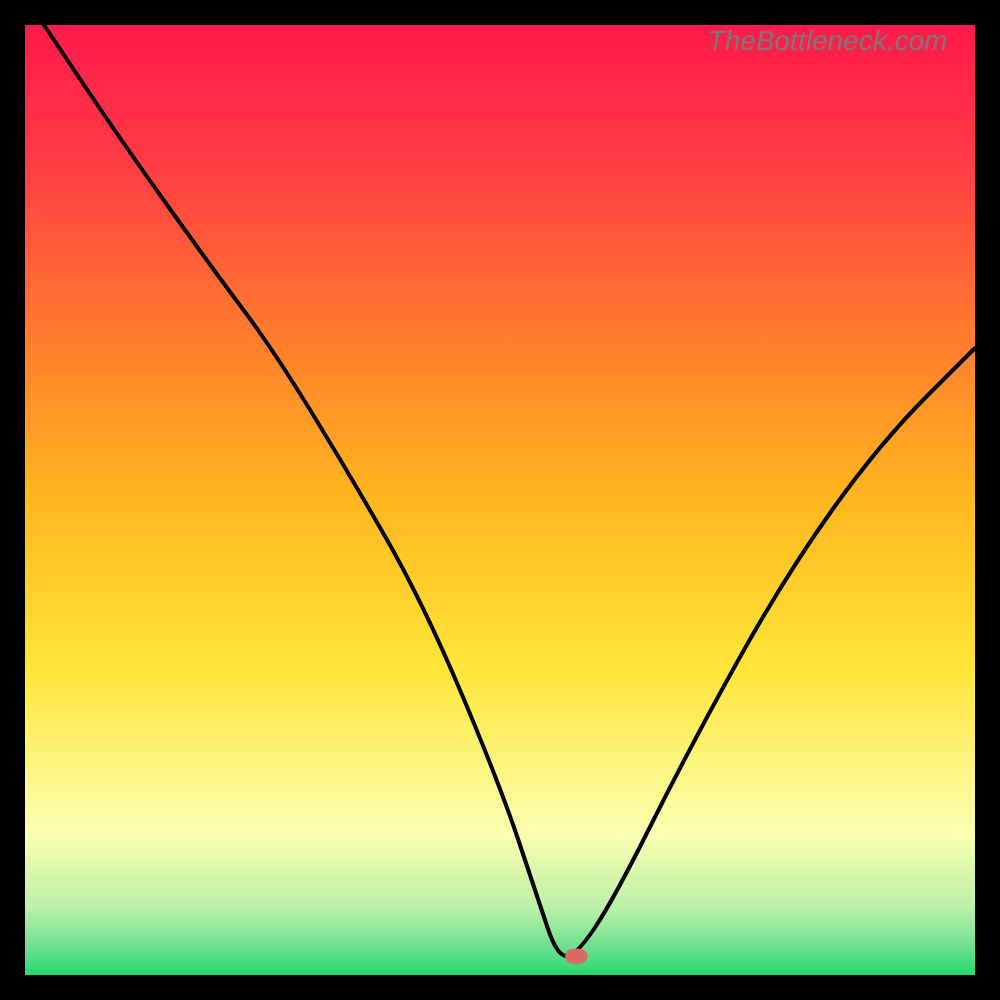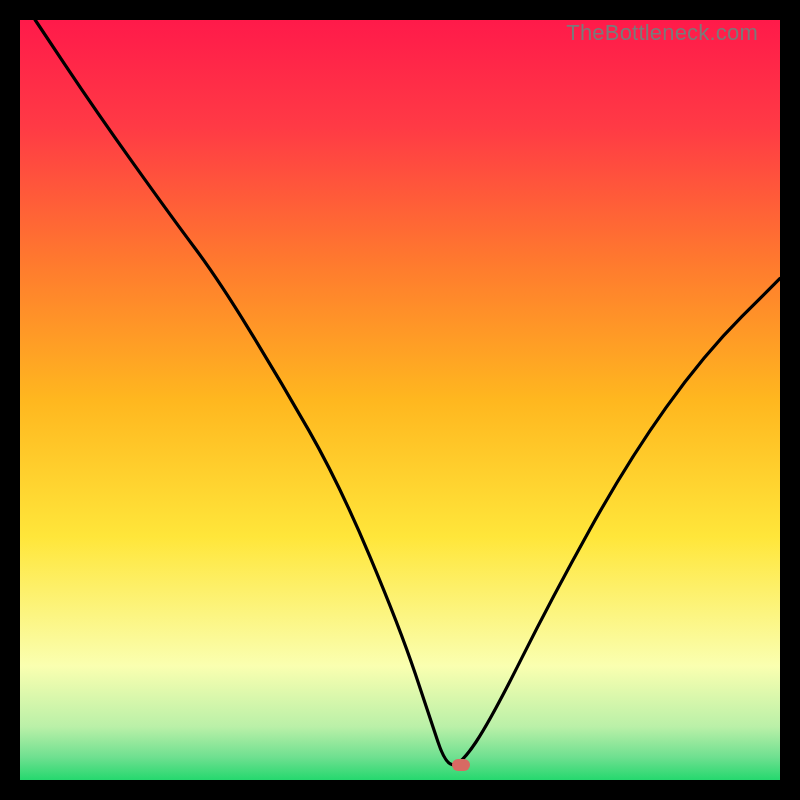--- a/index.html
+++ b/index.html
@@ -28,20 +28,21 @@
   }
   .watermark {
     position: absolute;
     top: 0px;
     right: 22px;
     color: #7a7a7a;
     font-size: 22px;
     font-weight: 500;
     letter-spacing: 0.2px;
     user-select: none;
+    font-style: italic;
   }
   svg.curve {
     position: absolute;
     left: 0;
     top: 0;
     width: 760px;
     height: 760px;
     overflow: visible;
   }
   .marker {

